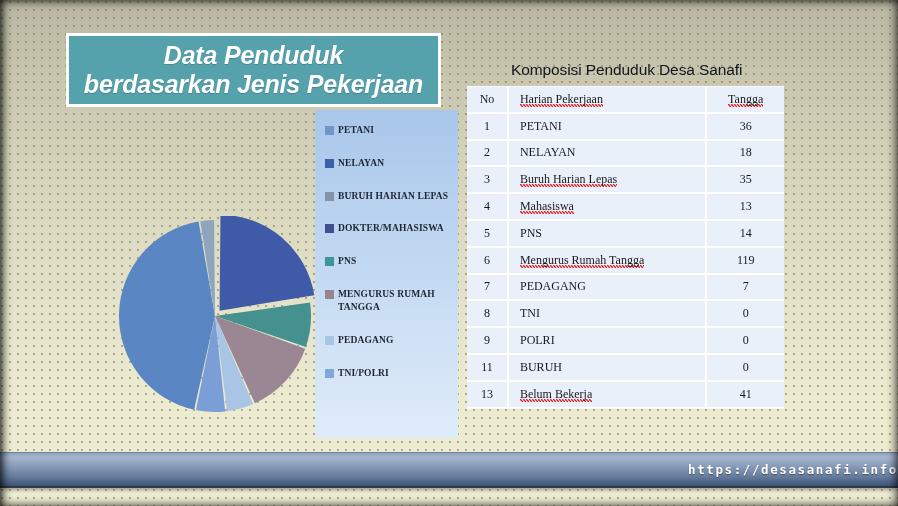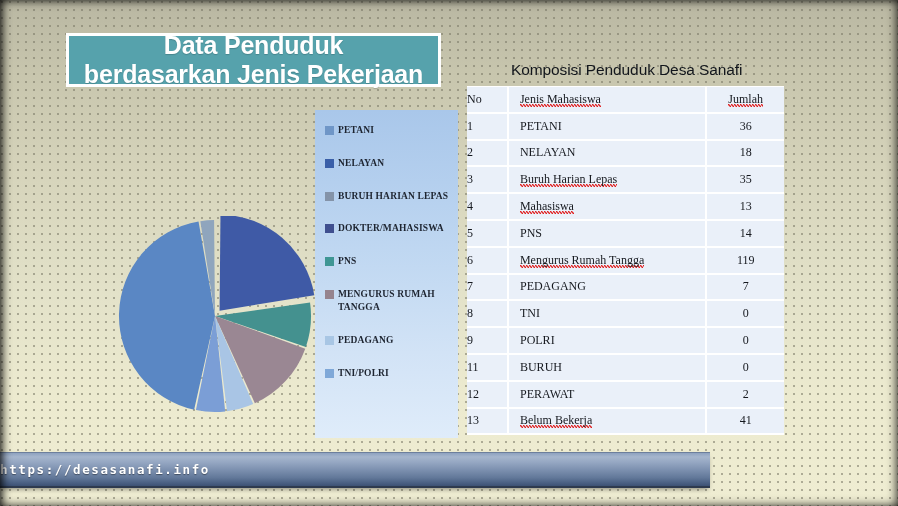--- a/index.html
+++ b/index.html
@@ -30,28 +30,29 @@
       inset 0 6px 9px -4px rgba(0,0,0,0.55),
       inset 0 -6px 9px -4px rgba(0,0,0,0.45);
   }
 
   
   #title-box {
     position: absolute;
     left: 66px;
     top: 33px;
     width: 375px;
-    height: 54px;
+    height: 74px;
     background: #56a2ac;
     border: 3px solid #ffffff;
     box-sizing: border-box;
     display: flex;
     align-items: center;
     justify-content: center;
     text-align: center;
+    font-style: italic;
   }
   #title-text {
     color: #ffffff;
     font-size: 25px;
     font-weight: bold;
     line-height: 1.18;
     letter-spacing: -0.2px;
     text-shadow: 0 1px 1px rgba(0,0,0,0.18);
     padding: 0 6px;
   }
@@ -148,21 +149,21 @@
     font-weight: normal;
     padding: 0;
     height: 24.8px;
     vertical-align: middle;
     font-size: 12px;
   }
   table#data-table th:last-child,
   table#data-table td:last-child { border-right: none; }
   table#data-table tr:last-child td { border-bottom: none; }
 
-  .c-no   { width: 42px; text-align: left; }
+  .c-no   { width: 42px; text-align: center; }
   .c-job  { width: 195px; text-align: left; padding-left: 11px !important; }
   .c-num  { width: 80px;  text-align: center; }
 
   thead th {
     font-size: 12.5px;
     height: 27px;
   }
   
   .squig {
     padding-bottom: 1px;
@@ -172,30 +173,30 @@
     background-size: 3px 3px;
     background-repeat: repeat-x;
     background-position: 0 100%, 1.5px 100%;
   }
 
   
   #footer-bar {
     position: absolute;
     left: 0;
     top: 452px;
-    width: 710px;
+    width: 898px;
     height: 33px;
     background: linear-gradient(180deg,
       #8ea2bf 0%, #a6b6cd 12%, #93a5c1 30%,
       #7b8fae 52%, #63799a 74%, #4b6184 90%, #3d5274 100%);
     border-top: 1px solid #6d7f9c;
     border-bottom: 2px solid #2e3a4e;
     display: flex;
     align-items: center;
-    justify-content: flex-start;
+    justify-content: flex-end;
     box-shadow: 0 3px 5px -2px rgba(0,0,0,0.45);
   }
   #footer-text {
     font-family: "DejaVu Sans Mono", monospace;
     font-size: 12.5px;
     font-weight: bold;
     color: #ffffff;
     letter-spacing: 1.6px;
     text-shadow: 0 1px 1px rgba(0,0,0,0.4);
   }
@@ -266,22 +267,22 @@
 
   <div id="right-heading">
     <span>Komposisi Penduduk Desa Sanafi</span><br>
   </div>
 
   <div id="table-wrap">
     <table id="data-table">
       <thead>
         <tr>
           <th class="c-no"><span>No</span></th>
-          <th class="c-job"><span class="squig">Jenis Mahasiswa</span></th>
-          <th class="c-num"><span class="squig">Jumlah</span></th>
+          <th class="c-job"><span class="squig">Harian Pekerjaan</span></th>
+          <th class="c-num"><span class="squig">Tangga</span></th>
         </tr>
       </thead>
       <tbody id="table-body">
 
       <tr>
             <td class="c-no">1</td>
             <td class="c-job"><span>PETANI</span></td>
             <td class="c-num">36</td>
           </tr>
           <tr>
@@ -323,25 +324,20 @@
             <td class="c-no">9</td>
             <td class="c-job"><span>POLRI</span></td>
             <td class="c-num">0</td>
           </tr>
           <tr>
             <td class="c-no">11</td>
             <td class="c-job"><span>BURUH</span></td>
             <td class="c-num">0</td>
           </tr>
           <tr>
-            <td class="c-no">12</td>
-            <td class="c-job"><span>PERAWAT</span></td>
-            <td class="c-num">2</td>
-          </tr>
-          <tr>
             <td class="c-no">13</td>
             <td class="c-job"><span class="squig">Belum Bekerja</span></td>
             <td class="c-num">41</td>
           </tr>
         </tbody>
     </table>
   </div>
 
   <div id="footer-bar">
     <span id="footer-text">https://desasanafi.info</span>

